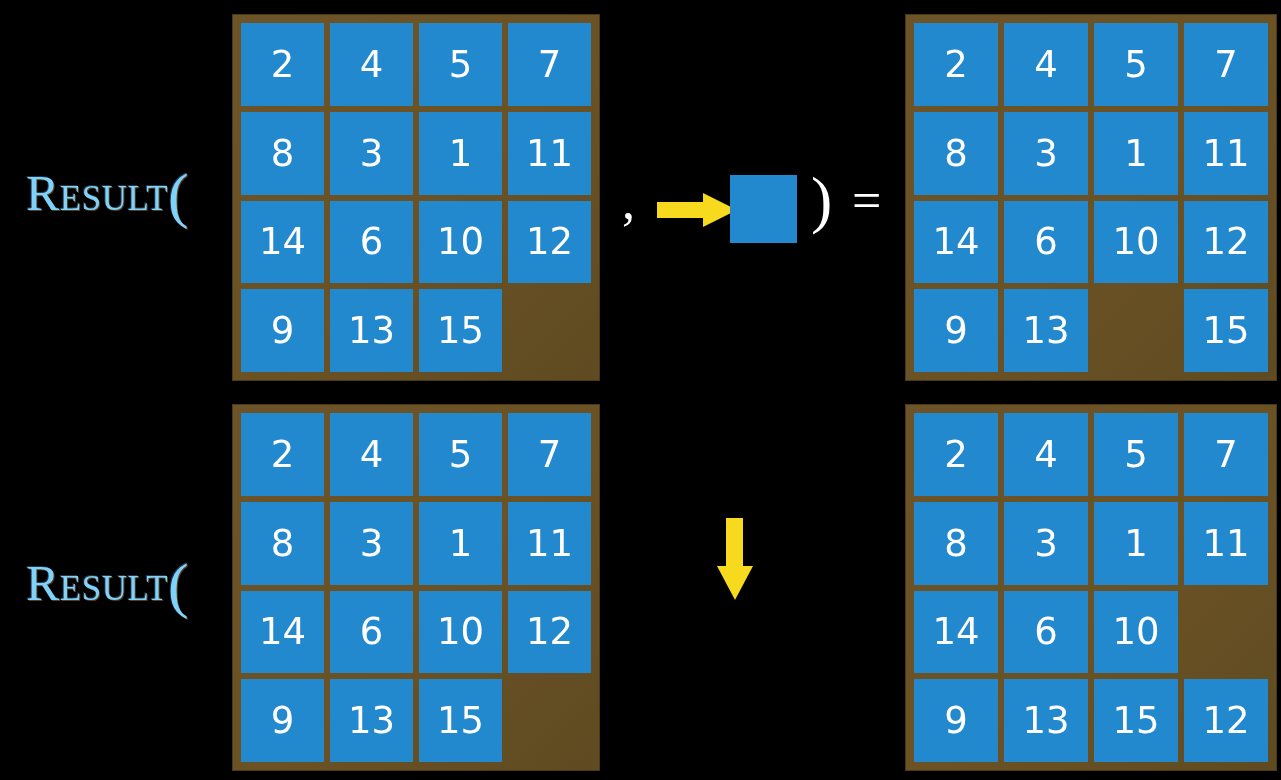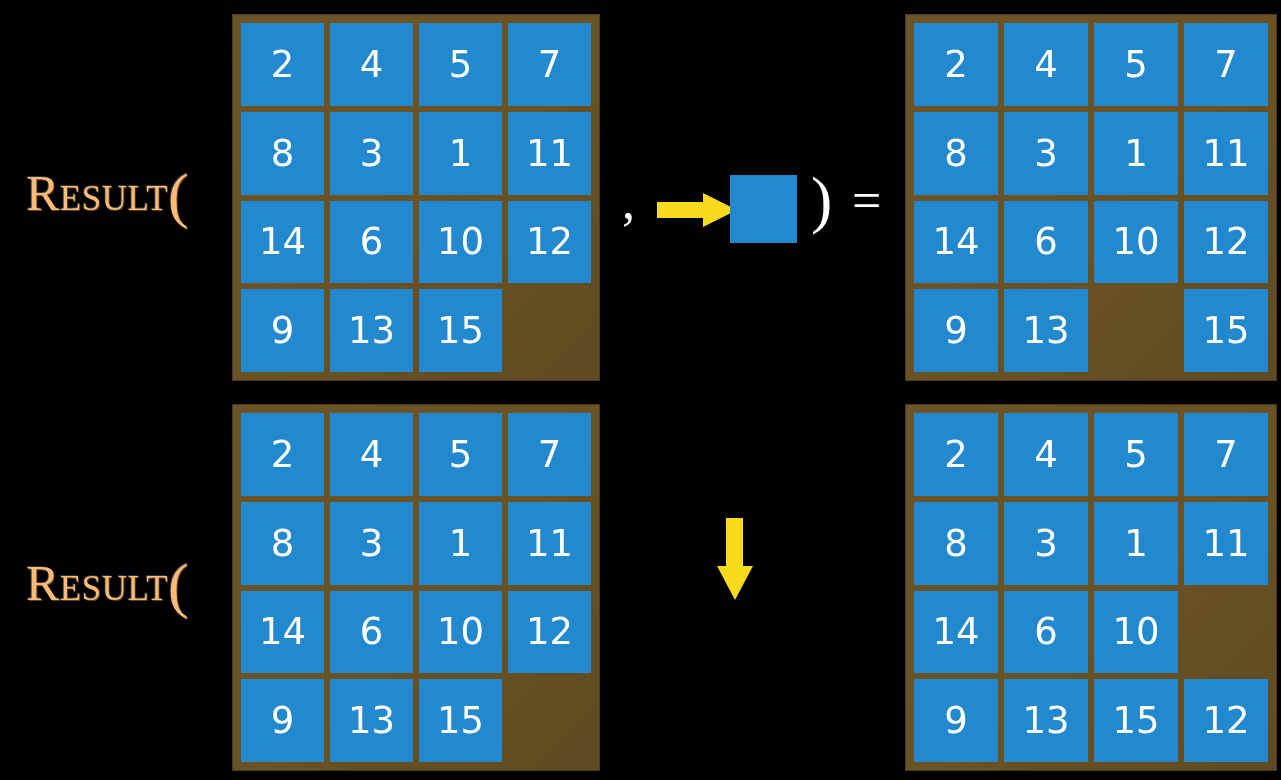--- a/index.html
+++ b/index.html
@@ -32,21 +32,21 @@
   }
   .eq-row.row-1 { top: 0px; }
   .eq-row.row-2 { top: 390px; }
 
   
   .result-label {
     position: absolute;
     left: 26px;
     top: 50%;
     transform: translateY(-50%);
-    color: #fdba74;
+    color: #7dd3fc;
     font-family: "Liberation Serif", serif;
     font-size: 50px;
     line-height: 1;
     letter-spacing: 0.5px;
     white-space: nowrap;
     font-variant: small-caps;
     text-shadow: 1px 1px 0 rgba(255,170,60,0.35), -1px -1px 0 rgba(120,180,255,0.30);
   }
   .result-label .paren {
     font-variant: normal;

